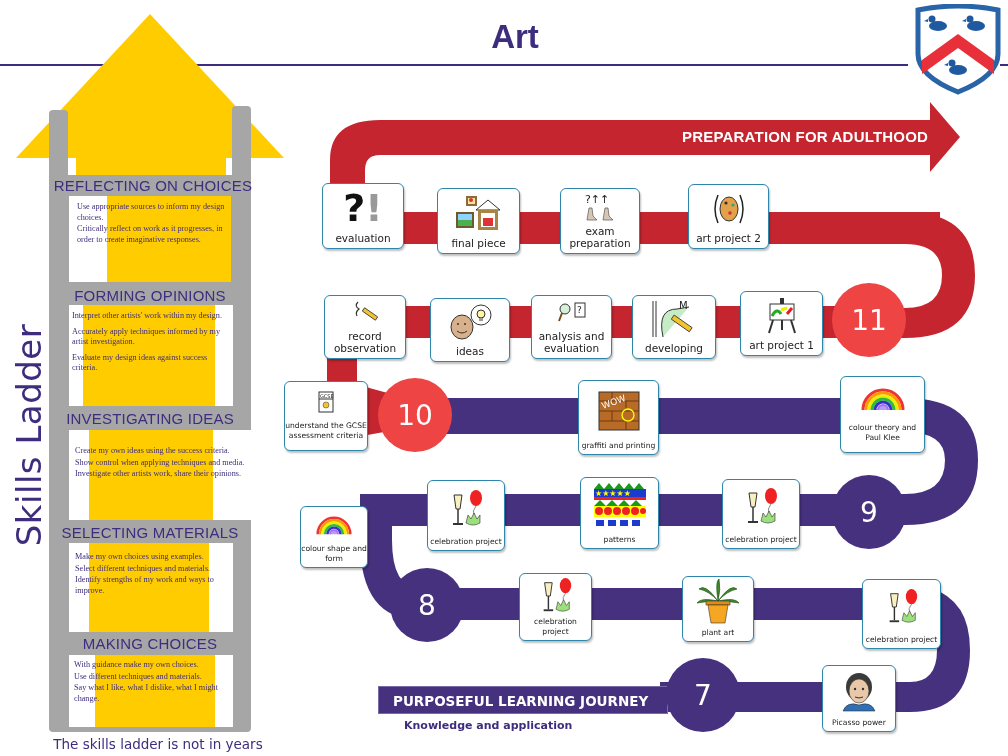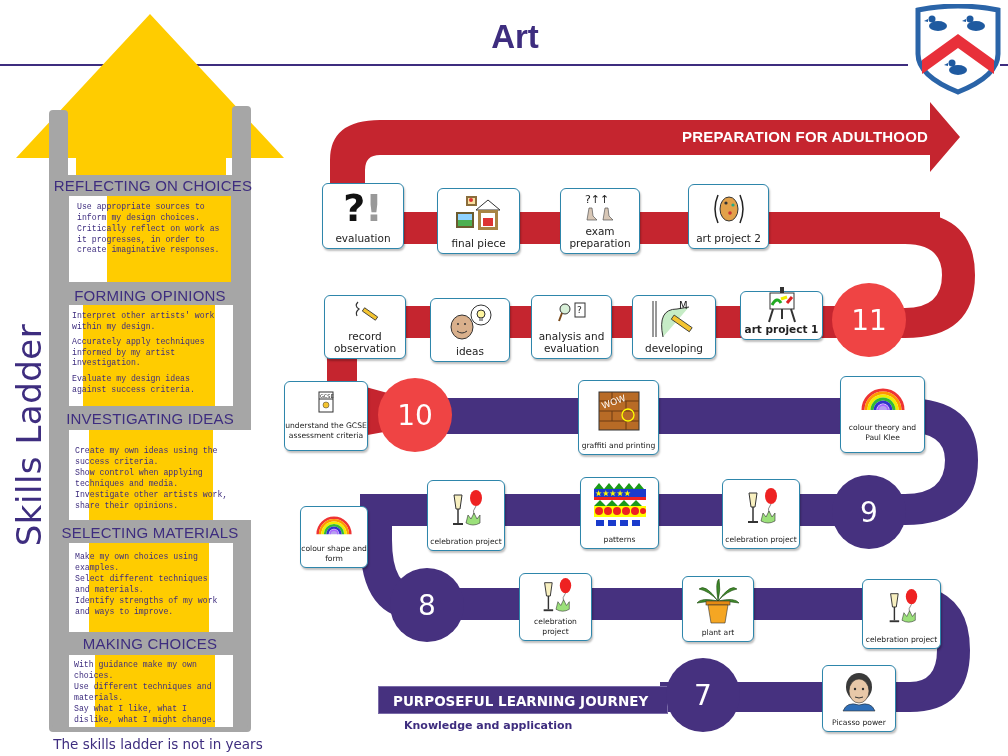--- a/index.html
+++ b/index.html
@@ -5,21 +5,21 @@
   html,body{margin:0;padding:0;background:#ffffff;}
   body{width:1008px;height:756px;position:relative;overflow:hidden;font-family:"DejaVu Sans",sans-serif;}
   .abs{position:absolute;}
   #title{left:0;width:1030px;top:18px;text-align:center;font-family:"Liberation Sans",sans-serif;font-weight:bold;font-size:33px;color:#3e2d7f;}
   #rule{left:0;top:64px;width:908px;height:2px;background:#3e2d7f;}
   #rule2{left:1000px;top:64px;width:8px;height:2px;background:#3e2d7f;}
   .ladder-rail{background:#a6a6a6;border-radius:4px;}
   .rung-title{text-align:center;font-family:"Liberation Sans",sans-serif;font-size:15px;color:#3e2d7f;letter-spacing:0.2px;white-space:nowrap;}
   .rung-box{background:#ffffff;overflow:hidden;}
   .rung-box .yellow{position:absolute;top:0;bottom:0;left:38px;width:124px;background:#ffcc00;}
-  .rung-text{position:relative;font-family:Liberation Mono, monospace;font-size:8.2px;line-height:10.6px;color:#3e2d7f;padding:6px 6px 0 6px;}
+  .rung-text{position:relative;font-family:Liberation Serif, serif;font-size:8.2px;line-height:10.6px;color:#3e2d7f;padding:6px 6px 0 6px;}
   .rung-text p{margin:0 0 1px 0;}
   .gap4 p{margin-bottom:5px;}
   #side-label{left:-106px;top:415px;width:270px;transform:rotate(-90deg);text-align:center;font-family:"DejaVu Sans",sans-serif;font-size:34px;color:#3e2d7f;letter-spacing:0.5px;}
   #footer-note{left:40px;top:736px;width:236px;text-align:center;font-family:"DejaVu Sans",sans-serif;font-size:13.5px;color:#3e2d7f;}
   .card{background:#fff;border:1.5px solid #2e86ab;border-radius:6px;box-shadow:1px 2px 2px rgba(0,0,0,0.25);display:flex;flex-direction:column;align-items:center;justify-content:flex-end;box-sizing:border-box;padding-bottom:4px;}
   .card .ic{flex:1;display:flex;align-items:center;justify-content:center;width:100%;}
   .card .lbl{font-family:"DejaVu Sans",sans-serif;font-size:10.5px;line-height:12px;color:#222;text-align:center;}
   .card .lbl.sm{font-size:7.6px;line-height:9.5px;}
   .circ{border-radius:50%;color:#fff;font-family:"DejaVu Sans",sans-serif;font-size:28px;display:flex;align-items:center;justify-content:center;}
   .red{background:#ef4444;}
@@ -249,21 +249,21 @@
       <line x1="4" y1="2" x2="4" y2="38" stroke="#333"></line>
         <line x1="7" y1="2" x2="7" y2="38" stroke="#333"></line>
       <path d="M14 38 Q8 10 28 10 L40 8" fill="#c6ecc6" stroke="#333"></path>
         <text x="30" y="10" font-size="10" font-family="DejaVu Sans" fill="#222">M</text>
       <rect x="22" y="22" width="22" height="5" transform="rotate(35 33 24)" fill="#f4c430" stroke="#333" stroke-width="0.8"></rect>
     </svg>
   </div>
   <div class="lbl">developing</div>
 </div>
 
-<div class="abs card" style="left:740px;top:291px;width:83px;height:49px;font-weight:bold;">
+<div class="abs card" style="left:740px;top:291px;width:83px;height:65px;">
   <div class="ic">
     <svg width="34" height="36" viewBox="0 0 34 36">
       <rect x="15" y="0" width="4" height="6" fill="#333"></rect>
       <rect x="5" y="6" width="24" height="16" fill="#fff" stroke="#333"></rect>
       <path d="M7 18 Q12 9 16 16" fill="none" stroke="#2a2" stroke-width="3"></path>
         <path d="M16 12 L22 10" stroke="#ee0" stroke-width="3"></path>
         <path d="M22 16 L27 10" stroke="#d22" stroke-width="3"></path>
       <line x1="8" y1="22" x2="4" y2="35" stroke="#333" stroke-width="2"></line>
         <line x1="26" y1="22" x2="30" y2="35" stroke="#333" stroke-width="2"></line>
         <line x1="17" y1="22" x2="17" y2="32" stroke="#333" stroke-width="2"></line>

